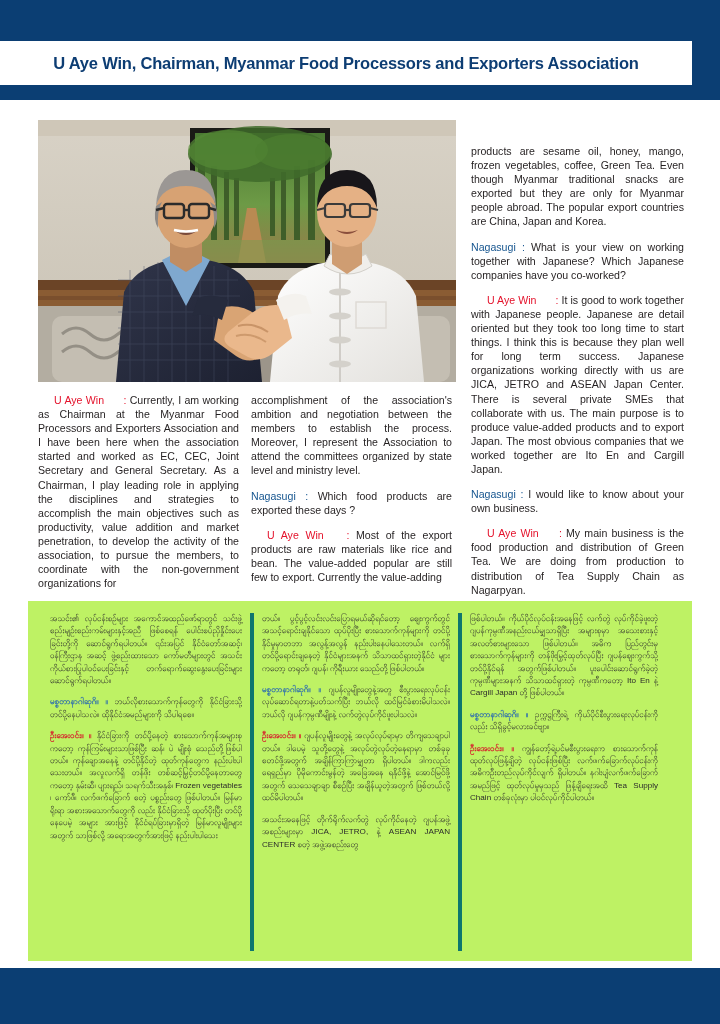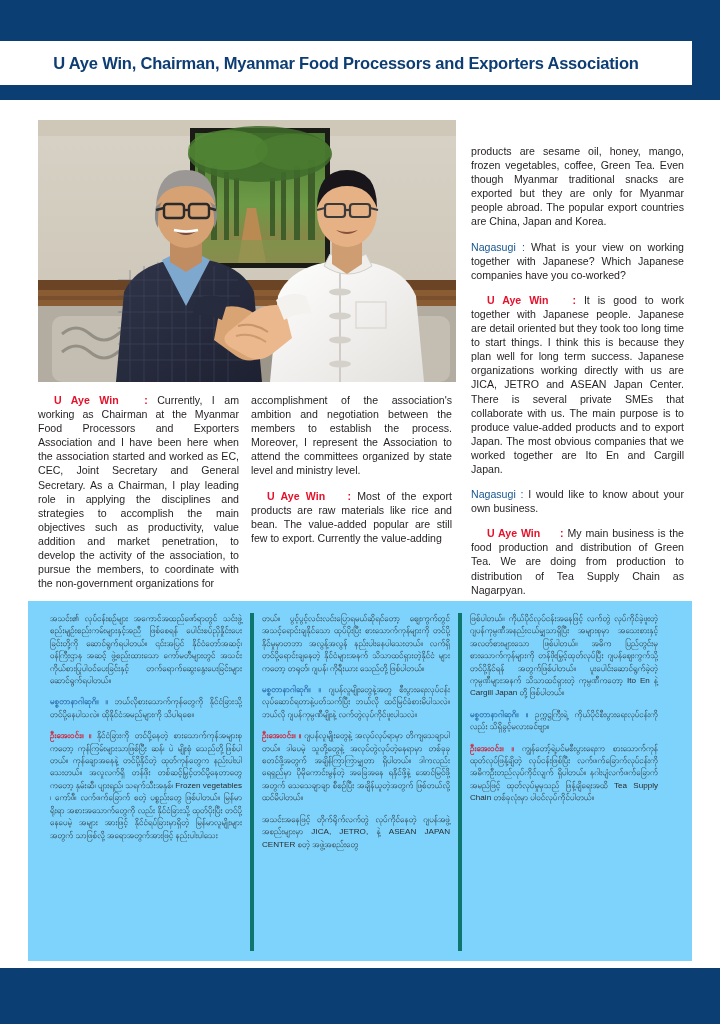--- a/index.html
+++ b/index.html
@@ -50,27 +50,27 @@
 
   .para {
     font-size: 10.6px;
     line-height: 14.1px;
     color: #231f20;
     text-align: justify;
     text-justify: inter-word;
     margin-bottom: 11px;
   }
   .para:last-child { margin-bottom: 0; }
-  .spk-red { color: #e4122b; font-weight: bold; padding-left: 16px; }
+  .spk-red { color: #e4122b; font-weight: normal; padding-left: 16px; }
   .spk-blue { color: #16558f; font-weight: normal; }
 
   
   .mm-panel {
     position: absolute; left: 28px; top: 601px; width: 664px; height: 360px;
-    background: #7dd3fc;
+    background: #bef264;
   }
   .mm-cols {
     position: absolute; left: 0; top: 0; width: 664px; height: 360px;
     display: flex;
     padding: 12px 14px 10px 14px;
   }
   .mm-col {
     width: 208px; padding: 0 8px;
     position: relative;
   }
@@ -256,20 +256,21 @@
     <p class="para"><span class="spk-blue">Nagasugi</span><span class="spk-blue"> : </span><span>I would like to know about your own business.</span></p>
     <p class="para"><span class="spk-red">U Aye Win</span><span class="spk-red"> : </span><span>My main business is the food production and distribution of Green Tea. We are doing from production to distribution of Tea Supply Chain as Nagarpyan.</span></p>
   </div>
 
   <div class="eng-bottom">
     <div class="eng-col">
       <p class="para"><span class="spk-red">U Aye Win</span><span class="spk-red"> : </span><span>Currently, I am working as Chairman at the Myanmar Food Processors and Exporters Association and I have been here when the association started and worked as EC, CEC, Joint Secretary and General Secretary. As a Chairman, I play leading role in applying the disciplines and strategies to accomplish the main objectives such as productivity, value addition and market penetration, to develop the activity of the association, to pursue the members, to coordinate with the non-government organizations for</span></p>
     </div>
     <div class="eng-col">
       <p class="para"><span>accomplishment of the association's ambition and negotiation between the members to establish the process. Moreover, I represent the Association to attend the committees organized by state level and ministry level.</span></p>
+      <p class="para"><span class="spk-blue">Nagasugi</span><span class="spk-blue"> : </span><span>Which food products are exported these days ?</span></p>
       <p class="para"><span class="spk-red">U Aye Win</span><span class="spk-red"> : </span><span>Most of the export products are raw materials like rice and bean. The value-added popular are still few to export. Currently the value-adding</span></p>
     </div>
     <div class="eng-col-wide"></div>
   </div>
 
   <div class="mm-panel">
     <div class="mm-cols">
 
       <div class="mm-col">
         <p class="mm-para"><span>အသင်း၏ လုပ်ငန်းစဉ်များ အကောင်အထည်ဖော်ရာတွင် သင်းဖွဲ့စည်းမျဉ်းစည်းကမ်းများနှင့်အညီ ဖြစ်စေရန် ပေါင်းစပ်ညှိနှိုင်းပေးခြင်းတို့ကို ဆောင်ရွက်ရပါတယ်။ ၎င်းအပြင် နိုင်ငံတော်အဆင့်၊ ဝန်ကြီးဌာန အဆင့် ဖွဲ့စည်းထားသော ကော်မတီများတွင် အသင်းကိုယ်စားပြုပါဝင်ပေးခြင်းနှင့် တက်ရောက်ဆွေးနွေးပေးခြင်းများ ဆောင်ရွက်ရပါတယ်။</span></p>

